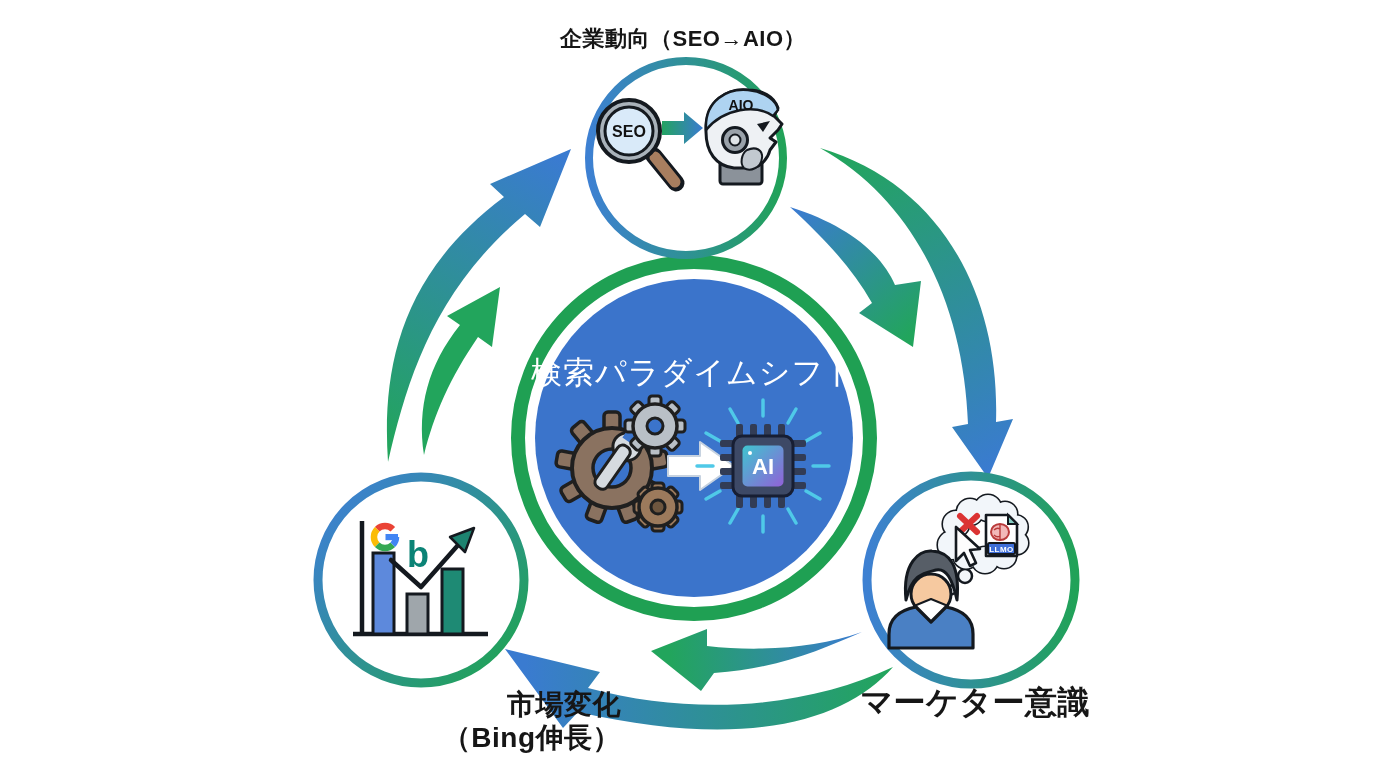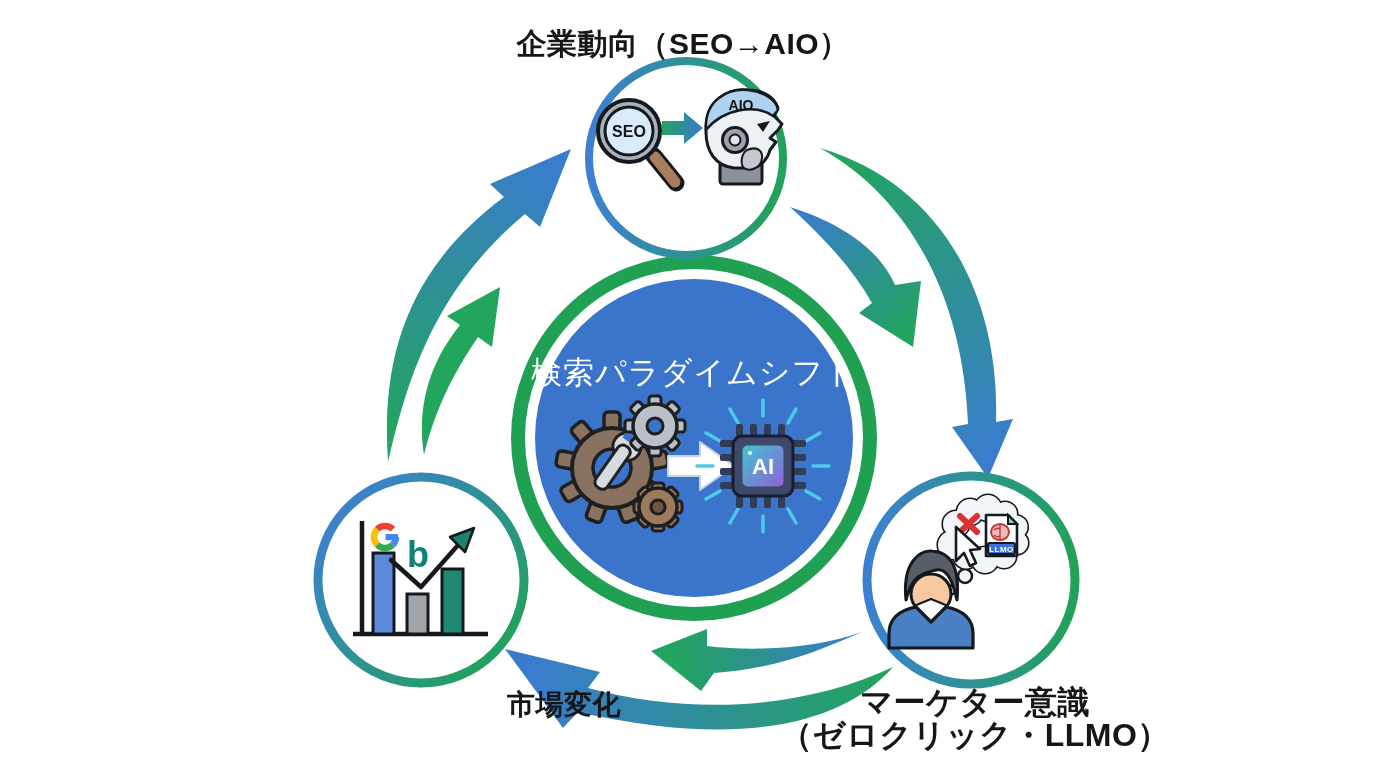--- a/index.html
+++ b/index.html
@@ -5,21 +5,21 @@
   html,body{margin:0;padding:0;background:#ffffff;}
   #stage{
     position:relative;width:1376px;height:768px;background:#ffffff;overflow:hidden;
     font-family:"Liberation Sans","DejaVu Sans",sans-serif;
   }
   #diagram-svg{position:absolute;left:0;top:0;width:1376px;height:768px;}
   .label{
     position:absolute;text-align:center;font-weight:800;color:#161616;
     letter-spacing:0.5px;white-space:nowrap;
   }
-  #label-top{left:383px;top:24px;width:600px;font-size:30px;}
+  #label-top{left:383px;top:24px;width:600px;font-size:22px;}
   #label-bl{left:221px;top:688px;width:400px;font-size:28px;line-height:33px;text-align:right;}
   #label-br{left:775px;top:686px;width:400px;font-size:32px;line-height:33px;}
   #center-title{
     position:absolute;left:474px;top:352px;width:440px;text-align:center;
     font-size:31px;font-weight:400;color:#ffffff;letter-spacing:1px;white-space:nowrap;
   }
   svg text{font-family:"Liberation Sans","DejaVu Sans",sans-serif;}
 </style>
 </head>
 <body>
@@ -346,20 +346,20 @@
     </g>
   </g>
 </svg>
 
 <div class="label" id="label-top">企業動向（SEO→AIO）</div>
 
 <div id="center-title">検索パラダイムシフト</div>
 
 <div class="label" id="label-bl">
   <div>市場変化</div>
+  <div>（Bing伸長）</div>
 </div>
 
 <div class="label" id="label-br">
   <div>マーケター意識</div>
-  <div>（ゼロクリック・LLMO）</div>
 </div>
 
 </div>
 
 </body></html>

